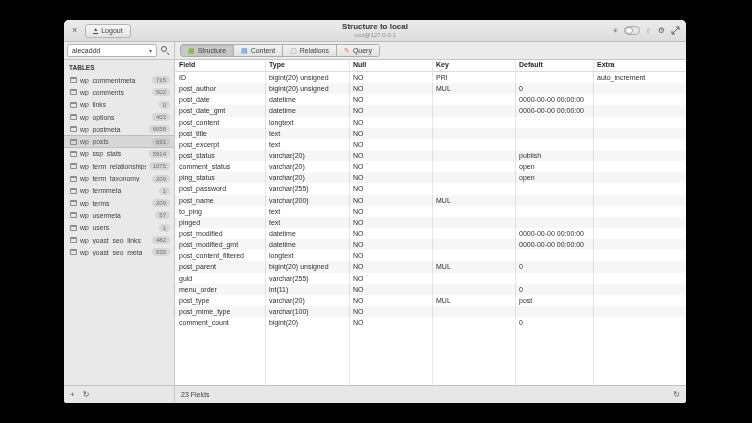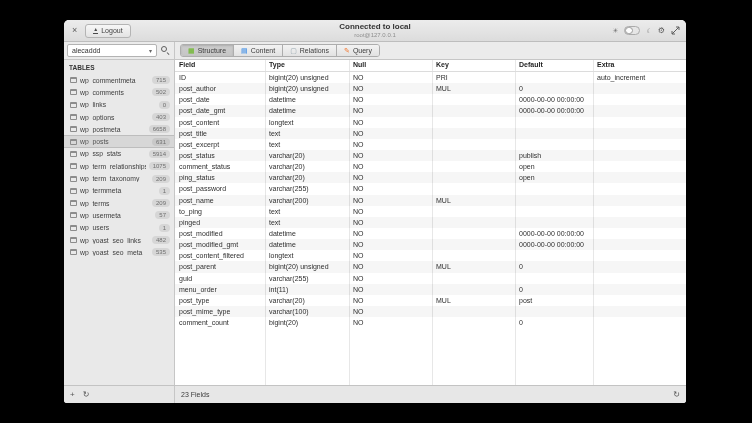--- a/index.html
+++ b/index.html
@@ -94,21 +94,21 @@
 <div class="stage">
   <div class="window">
 
     <div class="titlebar">
       <span class="close-btn">×</span>
       <button class="logout-btn">
         <span class="eject-glyph">▲</span>
         <span>Logout</span>
       </button>
       <div class="title-wrap">
-        <div class="title">Connected to local</div>
+        <div class="title">Structure to local</div>
         <div class="subtitle">root@127.0.0.1</div>
       </div>
       <div class="titlebar-right">
         <span class="sun-glyph">☀</span>
         <span class="switch">
             <span class="knob"></span>
           </span>
         <span class="moon-glyph">☾</span>
         <span class="gear-glyph">⚙</span>
         <span class="expand-icon">

